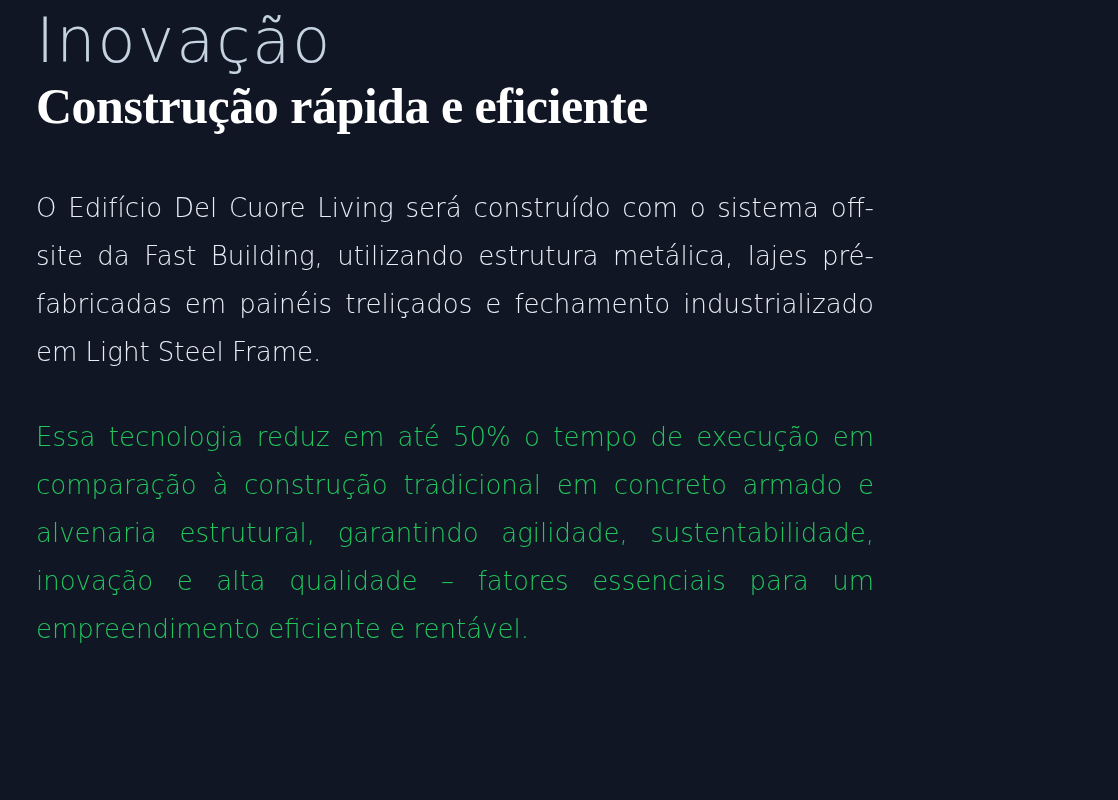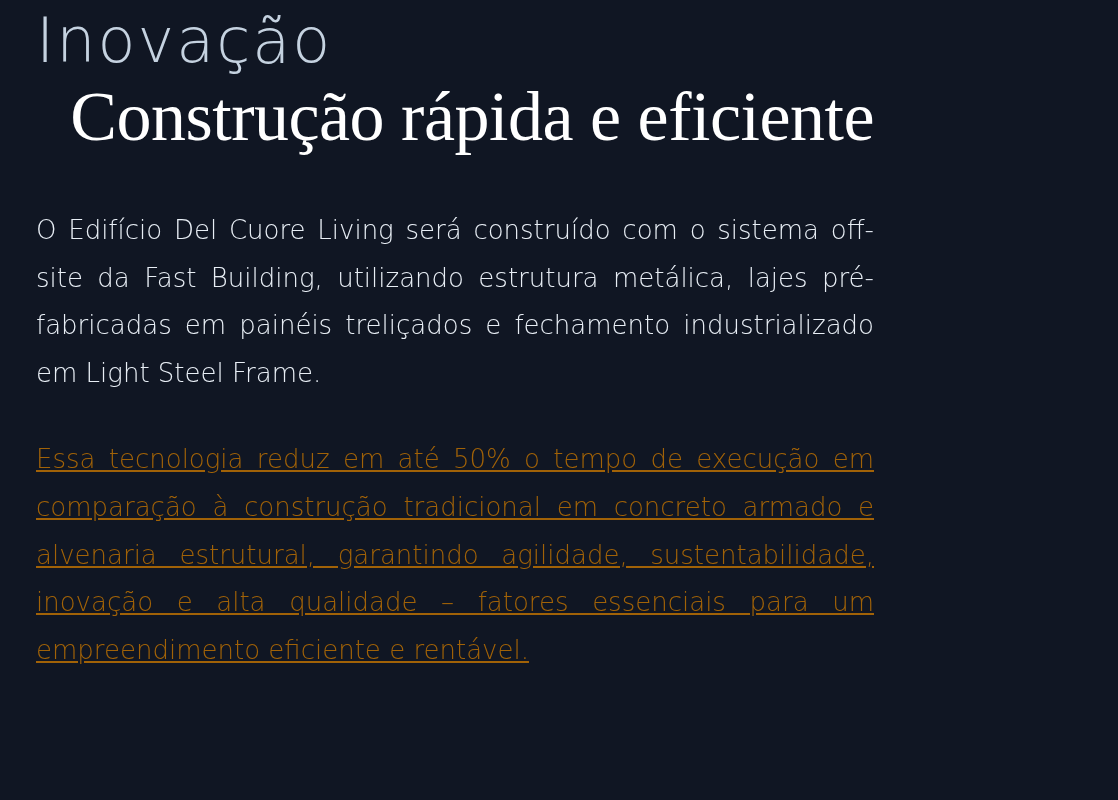--- a/index.html
+++ b/index.html
@@ -27,27 +27,26 @@
     font-family: "DejaVu Sans", sans-serif;
     font-weight: 300;
     font-size: 62px;
     line-height: 1.05;
     letter-spacing: 2px;
     color: #c5d2e0;
   }
   .headline {
     margin: 6px 0 0 0;
     font-family: "Liberation Serif", serif;
-    font-weight: 400;
-    font-size: 70px;
+    font-weight: 700;
+    font-size: 50px;
     line-height: 1.08;
     letter-spacing: -0.5px;
     color: #ffffff;
     white-space: nowrap;
-    text-align: right;
   }
   .body-block {
     margin-top: 52px;
   }
   .para {
     margin: 0;
     font-family: "DejaVu Sans", sans-serif;
     font-weight: 300;
     font-size: 26px;
     line-height: 1.84;
@@ -63,16 +62,16 @@
 <body style="background: rgb(16, 22, 35);">
 
 <div class="slide" style="background: rgb(16, 22, 35);">
 
   <p class="eyebrow" style="color: rgb(197, 210, 224);">Inovação</p>
 
   <h1 class="headline" style="color: rgb(255, 255, 255);">Construção rápida e eficiente</h1>
 
   <div class="body-block">
     <p class="para" style="color: rgb(232, 238, 245);">O Edifício Del Cuore Living será construído com o sistema off-site da Fast Building, utilizando estrutura metálica, lajes pré-fabricadas em painéis treliçados e fechamento industrializado em Light Steel Frame.</p>
-    <p class="para" style="color: #a16207; text-decoration: underline;">Essa tecnologia reduz em até 50% o tempo de execução em comparação à construção tradicional em concreto armado e alvenaria estrutural, garantindo agilidade, sustentabilidade, inovação e alta qualidade – fatores essenciais para um empreendimento eficiente e rentável.</p>
+    <p class="para" style="color: #22c55e;">Essa tecnologia reduz em até 50% o tempo de execução em comparação à construção tradicional em concreto armado e alvenaria estrutural, garantindo agilidade, sustentabilidade, inovação e alta qualidade – fatores essenciais para um empreendimento eficiente e rentável.</p>
   </div>
 
 </div>
 
 </body></html>

